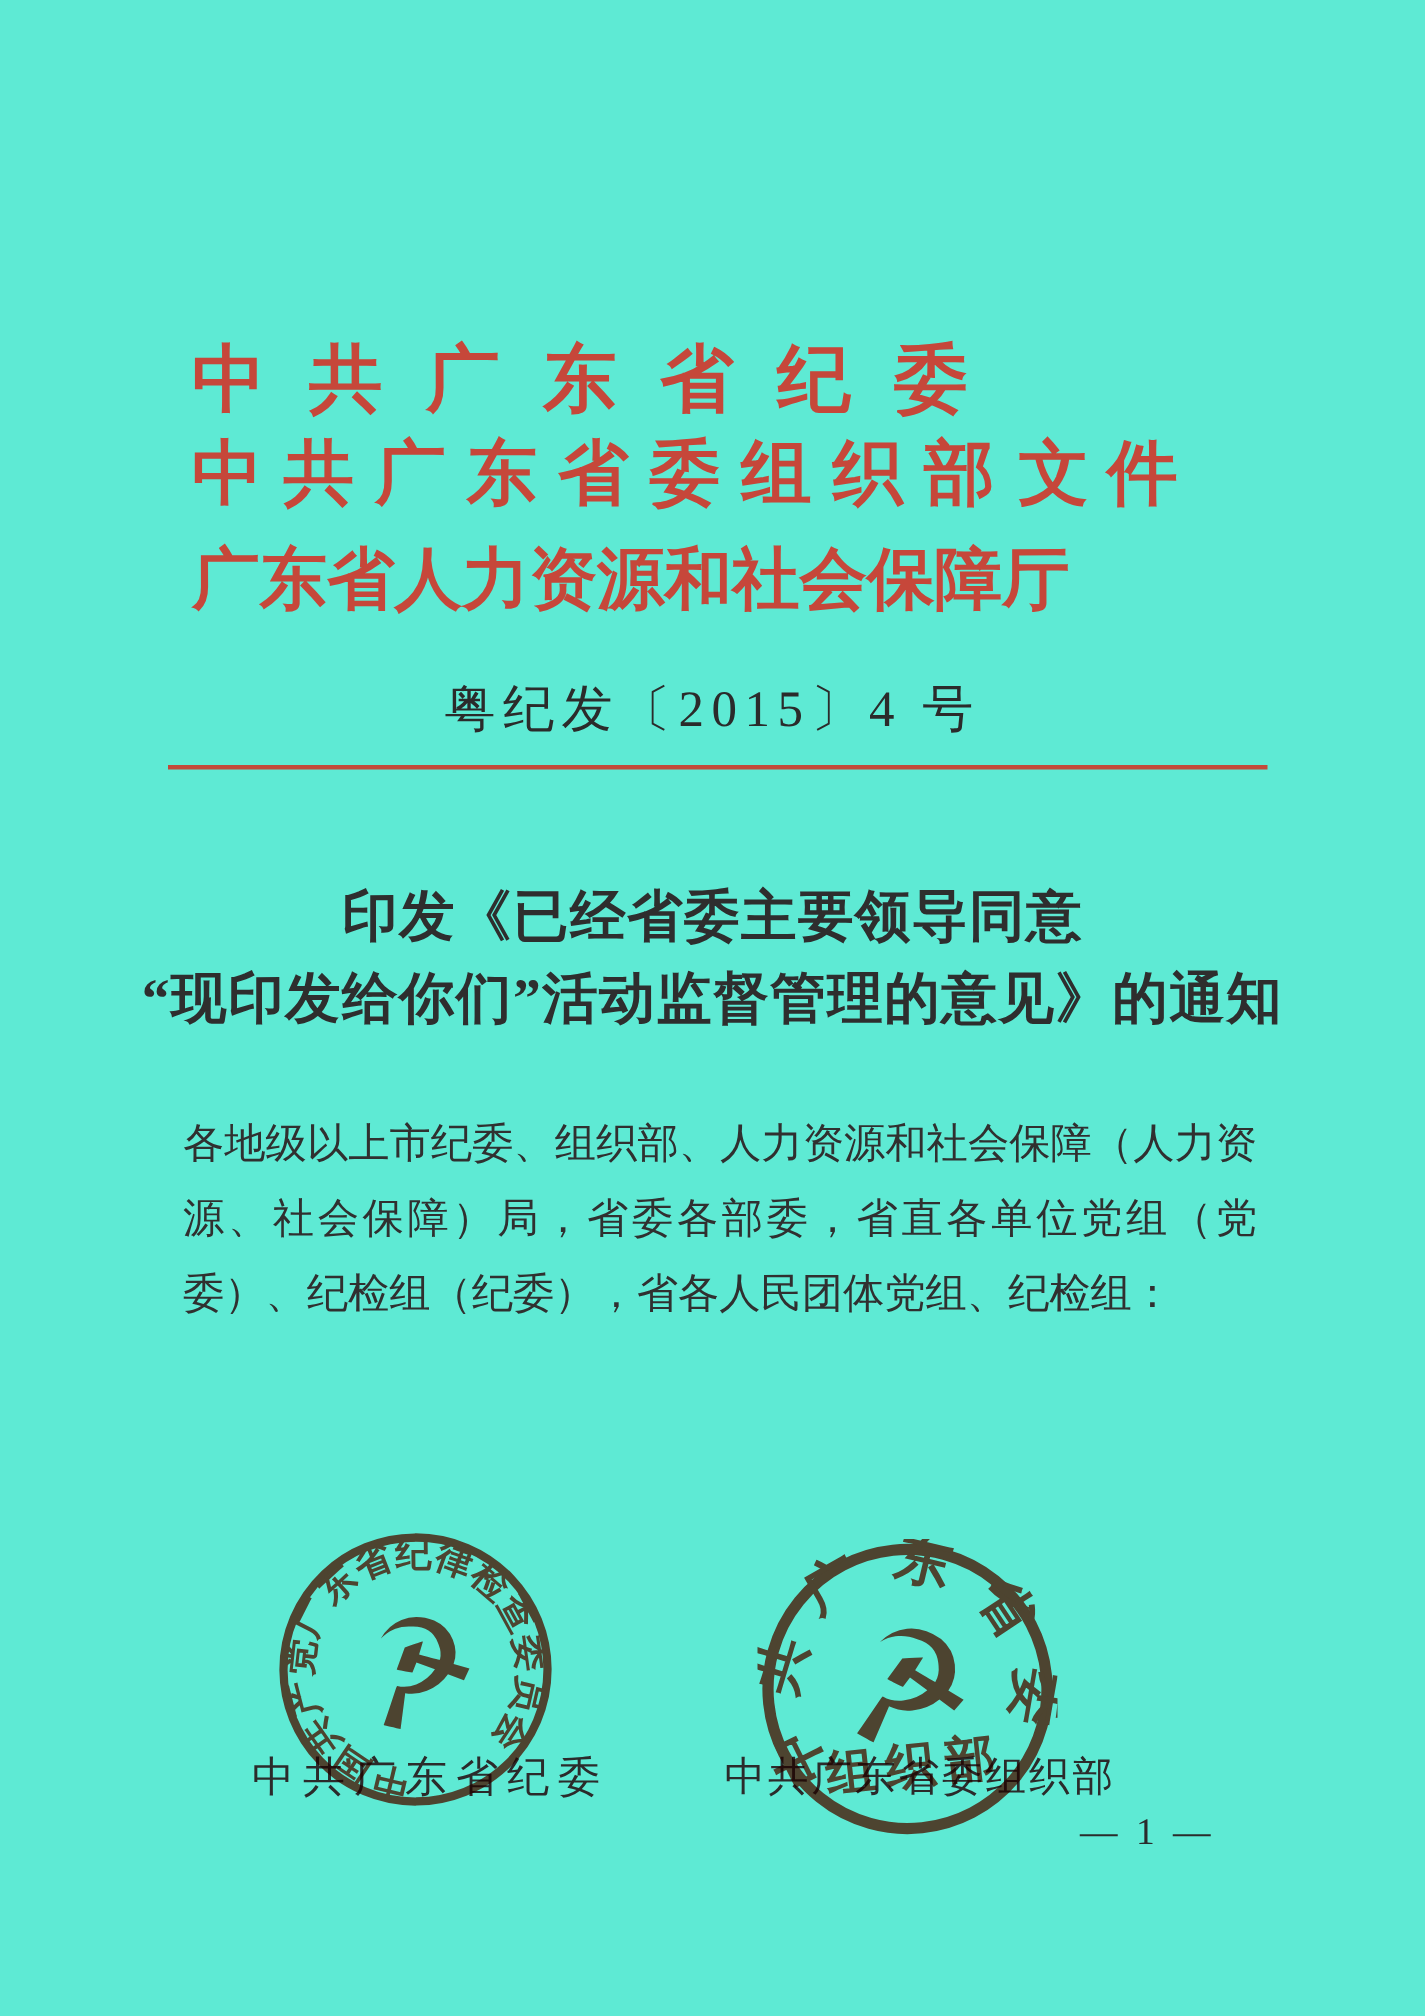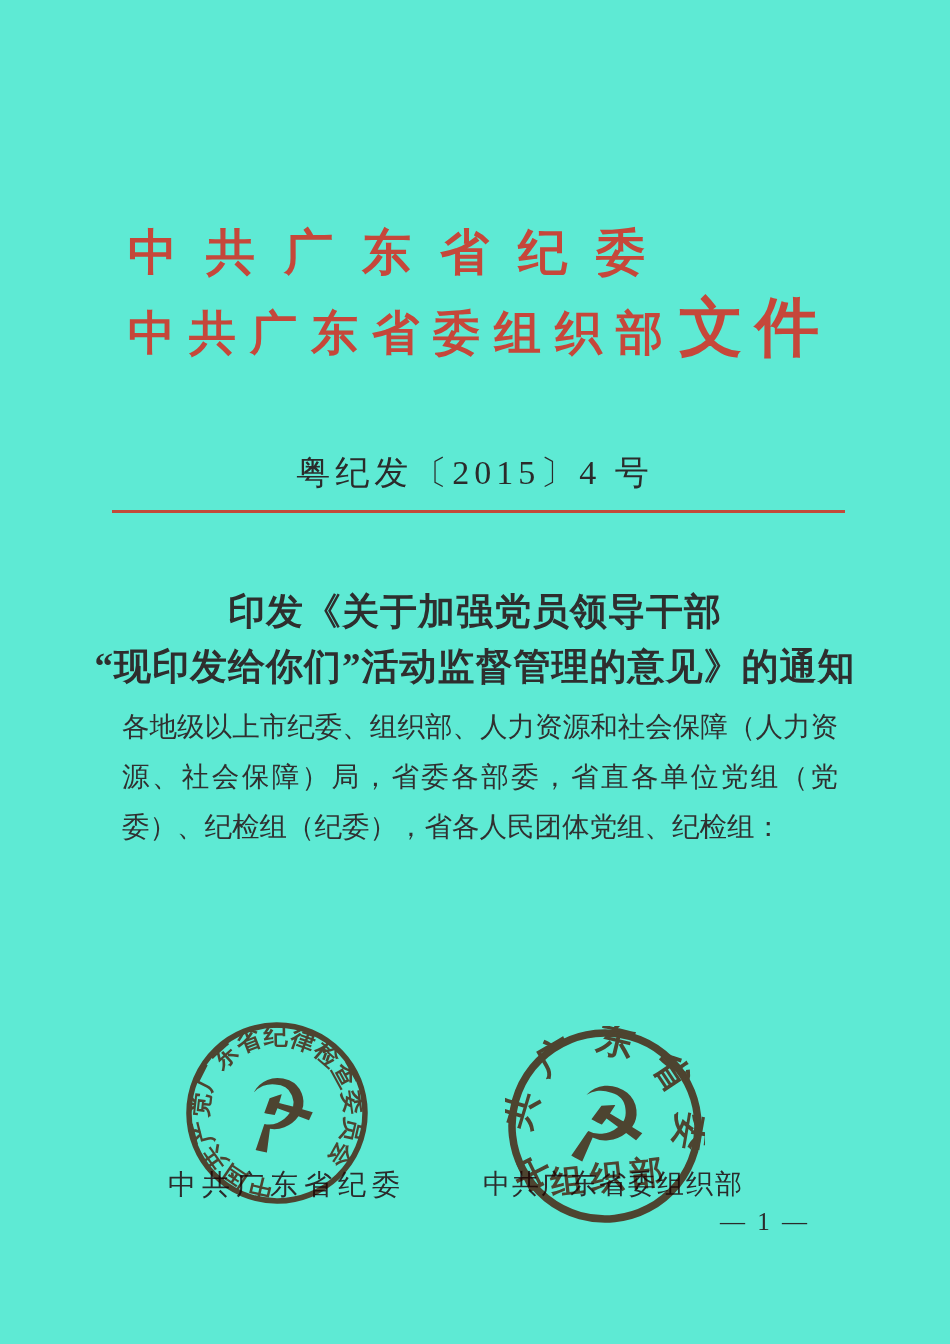--- a/index.html
+++ b/index.html
@@ -23,21 +23,21 @@
   }
   .org-line2 {
     top: 284px; left: 128px; width: 740px;
     display: flex; align-items: baseline; white-space: nowrap;
     color: #c6473a;
   }
   .org-line2 .org-name {
     font-size: 47px; font-weight: 600; letter-spacing: 14px;
   }
   .org-line2 .doc-word {
-    font-size: 64px; font-weight: 700; letter-spacing: 12px; margin-left: 2px; text-align: center;
+    font-size: 47px; font-weight: 700; letter-spacing: 12px; margin-left: 2px; text-align: center;
   }
   .org-line3 {
     top: 356px; left: 128px; width: 740px;
     font-size: 45px; font-weight: 700; letter-spacing: 0px;
     color: #c6473a; white-space: nowrap;
   }
   .doc-number {
     top: 450px; left: 0; width: 950px;
     text-align: center; font-size: 34px; letter-spacing: 5px;
     color: #2b2b2b;
@@ -49,21 +49,21 @@
 
   
   .doc-title {
     top: 584px; left: 60px; width: 830px;
     text-align: center; font-size: 37px; font-weight: 700;
     line-height: 55px; letter-spacing: 1px; color: #2e2e2e;
   }
 
   
   .body-text {
-    top: 702px; left: 122px; width: 716px;
+    top: 737px; left: 122px; width: 716px;
     font-size: 27.5px; line-height: 50px; text-align: justify;
     color: #303030;
   }
   .body-text p { margin: 0; }
   .body-text p.indent { text-indent: 2em; }
 
   
   .seal { mix-blend-mode: multiply; opacity: 0.92; }
   .seal-left  { top: 1018px; left: 182px; z-index: 3; }
   .seal-right { top: 1026px; left: 505px; z-index: 3; }
@@ -85,27 +85,28 @@
 
 <div class="page">
 
   <div class="abs org-line1">中共广东省纪委</div>
 
   <div class="abs org-line2">
     <span class="org-name">中共广东省委组织部</span>
     <span class="doc-word">文件</span>
   </div>
 
+  <div class="abs org-line3">广东省人力资源和社会保障厅</div>
 
   <div class="abs doc-number">粤纪发〔2015〕4 号</div>
 
   <div class="abs red-rule"></div>
 
   <div class="abs doc-title">
-    <div>印发《关于加强党员领导干部</div>
+    <div>印发《已经省委主要领导同意</div>
     <div>“现印发给你们”活动监督管理的意见》的通知</div>
   </div>
 
   <div class="abs body-text">
     <p>各地级以上市纪委、组织部、人力资源和社会保障（人力资源、社会保障）局，省委各部委，省直各单位党组（党委）、纪检组（纪委），省各人民团体党组、纪检组：</p>
   </div>
 
   <div class="abs sig sig-left">中共广东省纪委</div>
   <div class="abs sig sig-right">中共广东省委组织部</div>
 

